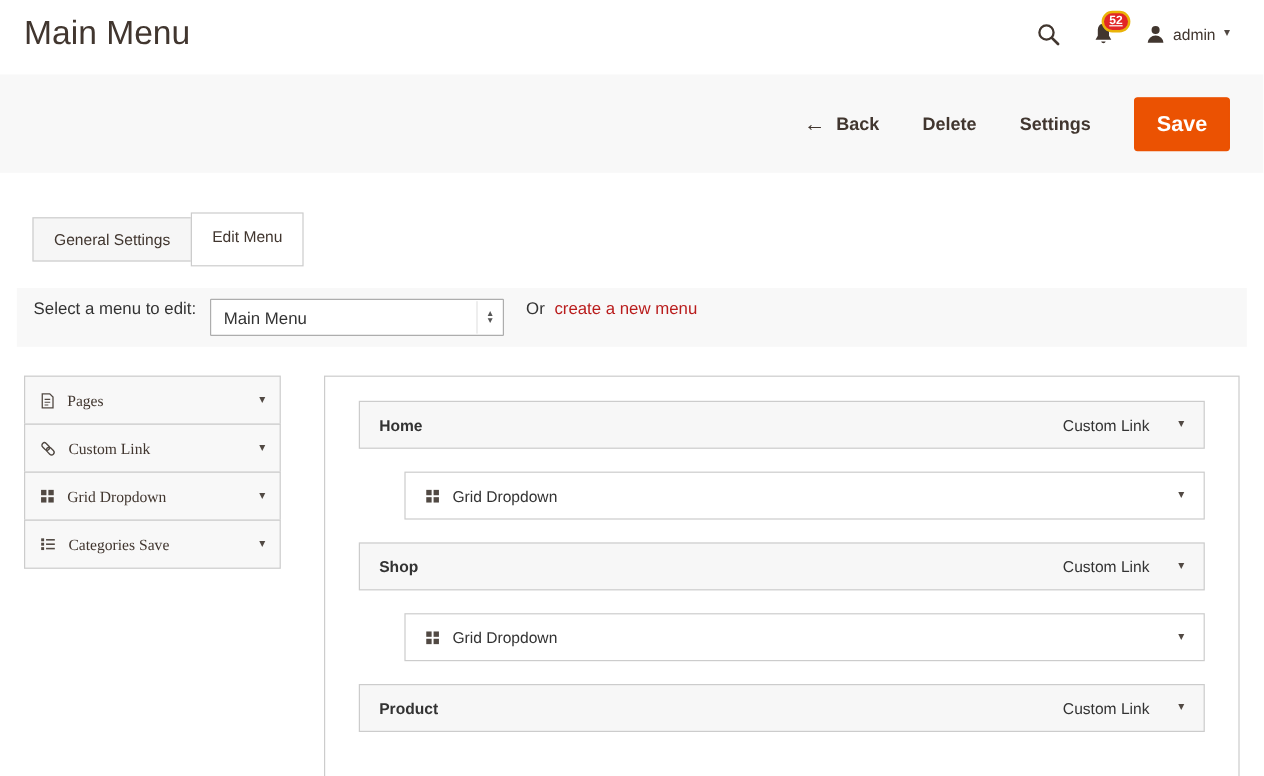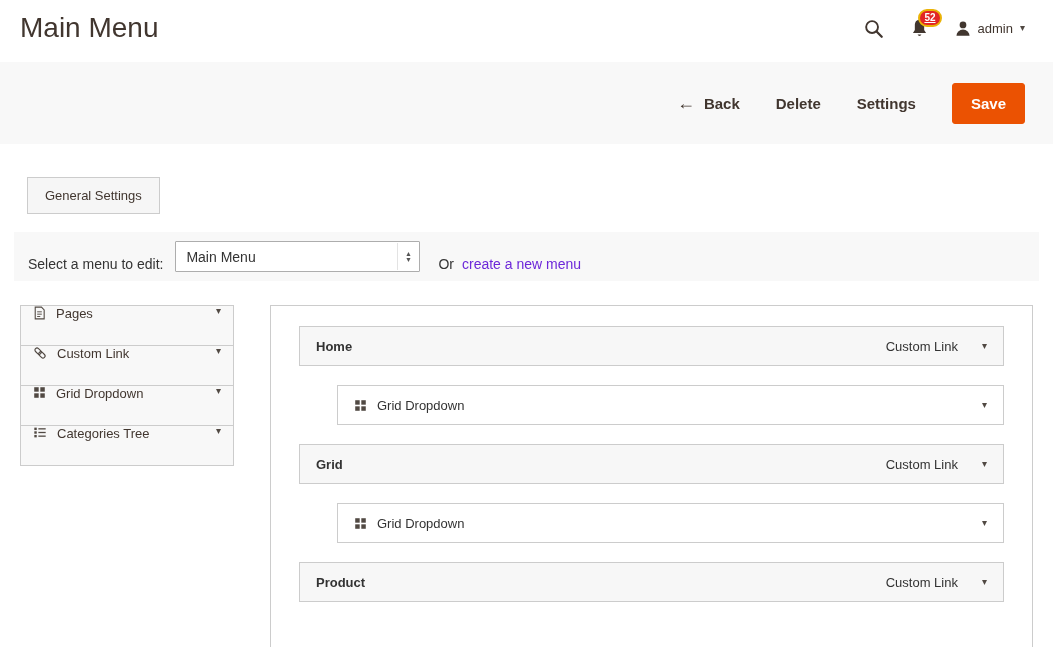--- a/index.html
+++ b/index.html
@@ -35,60 +35,60 @@
     gap: 36px; padding-right: 28px;
   }
   .tbtn {
     background: none; border: none; cursor: pointer;
     font-family: inherit; font-size: 15px; font-weight: 700; color: #41362f;
     display: flex; align-items: center; gap: 9px; padding: 0;
   }
   .back-arrow { font-size: 18px; line-height: 1; }
   .save-btn {
     background: #eb5202; border: 1px solid #eb5202; color: #fff;
-    font-family: inherit; font-size: 15px; font-weight: 700;
+    font-family: inherit; font-size: 18px; font-weight: 700;
     padding: 11px 18px; border-radius: 3px; cursor: pointer;
   }
 
   
   .tabs { display: flex; align-items: center; margin: 33px 0 0 27px; }
   .tab {
     border: 1px solid #ccc; background: #f6f6f6; color: #41362f;
     font-size: 13px; padding: 10px 17px; cursor: pointer; margin-right: -1px;
   }
   .tab.active { background: #fff; padding: 12px 17px 16px; position: relative; z-index: 2; }
 
   
   .select-row {
     background: #f8f8f8; margin: 18px 14px 0;
-    padding: 9px 14px; display: flex; align-items: flex-end; gap: 8px;
+    padding: 9px 14px; display: flex; align-items: flex-start; gap: 8px;
     font-size: 14px; color: #333;
   }
   .select-box {
     position: relative; width: 245px; height: 31px; margin-left: 4px;
     background: #fff; border: 1px solid #adadad; border-radius: 1px;
     display: flex; align-items: center; padding: 0 30px 0 10px;
     font-size: 14px; cursor: pointer;
   }
   .select-spinner {
     position: absolute; right: 1px; top: 1px; bottom: 1px; width: 21px;
     border-left: 1px solid #e3e3e3;
     display: flex; flex-direction: column; justify-content: center; align-items: center;
     color: #555; font-size: 7px; line-height: 6px;
   }
   .or-text { margin-left: 10px; }
-  .link { color: #6d28d9; cursor: pointer; text-decoration: none; }
+  .link { color: #b91c1c; cursor: pointer; text-decoration: none; }
 
   
   .content { display: flex; margin: 24px 20px 0; gap: 36px; align-items: flex-start; }
   .sidebar { width: 214px; flex: none; }
   .side-item {
     background: #f8f8f8; border: 1px solid #ccc; height: 41px; margin-top: -1px;
-    display: flex; gap: 10px; padding: 0 12px;
-    font-size: 13px; color: #41362f; cursor: pointer;
+    display: flex; align-items: center; gap: 10px; padding: 0 12px;
+    font-size: 13px; color: #41362f; cursor: pointer; font-family: Liberation Serif, serif;
   }
   .side-item:first-child { margin-top: 0; }
   .caret { font-size: 10px; color: #514943; line-height: 1; }
   .ml-auto { margin-left: auto; }
 
   .panel { flex: 1; border: 1px solid #ccc; background: #fff; padding: 20px 28px 40px; min-height: 340px; }
   .panel-title { font-size: 19px; font-weight: 700; color: #333; margin: 10px 0 30px; }
   .tree-row {
     height: 40px; border: 1px solid #ccc; margin-bottom: 19px;
     display: flex; align-items: center; padding: 0 16px; font-size: 13px; cursor: pointer;
@@ -145,20 +145,21 @@
     <span>Delete</span>
   </button>
   <button class="tbtn">
     <span>Settings</span>
   </button>
   <button class="save-btn">Save</button>
 </div>
 
 <div class="tabs">
   <div class="tab">General Settings</div>
+  <div class="tab active">Edit Menu</div>
 </div>
 
 <div class="select-row">
   <span>Select a menu to edit:</span>
   <div class="select-box">
     <span>Main Menu</span>
     <span class="select-spinner">
       <span>▲</span>
       <span>▼</span>
     </span>
@@ -208,21 +209,21 @@
       <span class="svg-icon">
         <svg width="14" height="13" viewBox="0 0 16 16">
             <rect x="1" y="2" width="3" height="3" fill="#514943"></rect>
             <rect x="6" y="2.7" width="9" height="1.6" fill="#514943"></rect>
             <rect x="1" y="6.5" width="3" height="3" fill="#514943"></rect>
             <rect x="6" y="7.2" width="9" height="1.6" fill="#514943"></rect>
             <rect x="1" y="11" width="3" height="3" fill="#514943"></rect>
             <rect x="6" y="11.7" width="9" height="1.6" fill="#514943"></rect>
           </svg>
       </span>
-      <span>Categories Tree</span>
+      <span>Categories Save</span>
       <span class="caret ml-auto">▾</span>
     </div>
   </div>
 
   <div class="panel">
 
     <div class="tree-row top">
       <span class="row-label">Home</span>
       <span class="row-right">
         <span>Custom Link</span>
@@ -239,21 +240,21 @@
             <rect x="9" y="9" width="5.5" height="5.5" fill="#514943"></rect>
           </svg>
       </span>
       <span>Grid Dropdown</span>
       <span class="row-right">
         <span class="caret">▾</span>
       </span>
     </div>
 
     <div class="tree-row top">
-      <span class="row-label">Grid</span>
+      <span class="row-label">Shop</span>
       <span class="row-right">
         <span>Custom Link</span>
         <span class="caret">▾</span>
       </span>
     </div>
 
     <div class="tree-row child">
       <span class="svg-icon">
         <svg width="13" height="13" viewBox="0 0 16 16">
             <rect x="1.5" y="1.5" width="5.5" height="5.5" fill="#514943"></rect>

